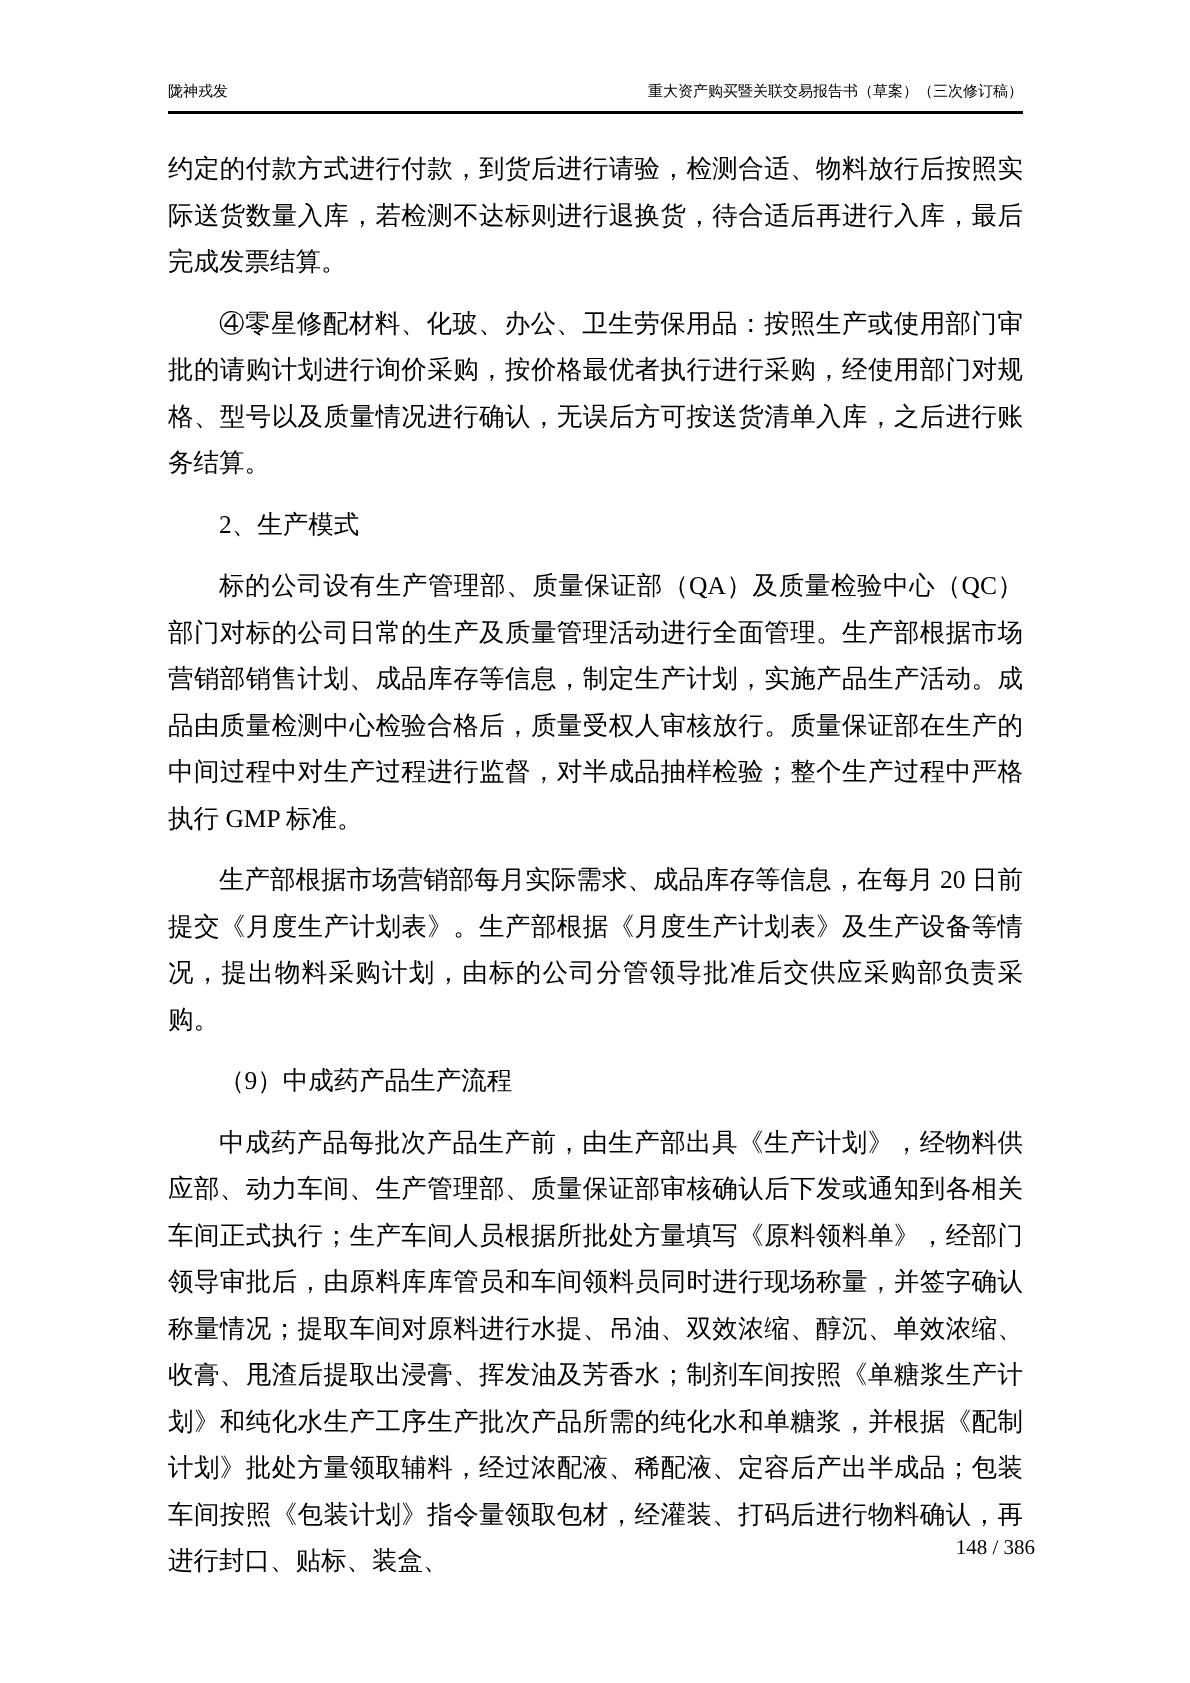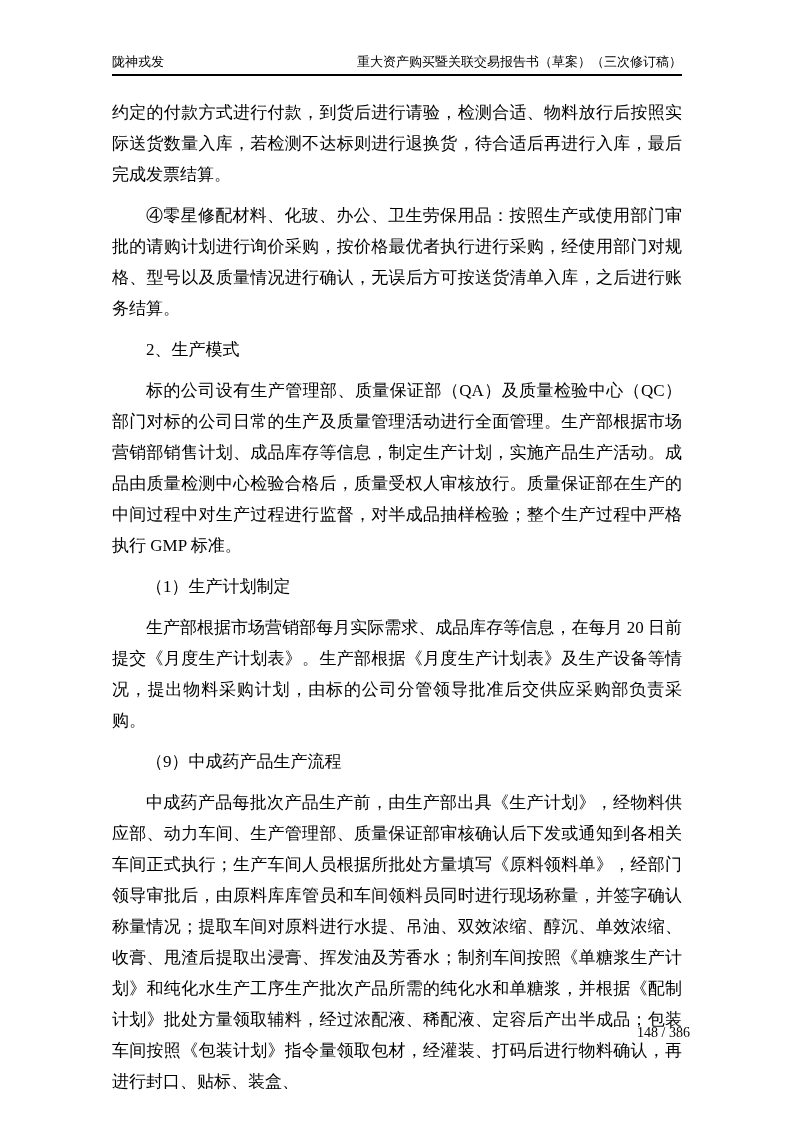--- a/index.html
+++ b/index.html
@@ -17,21 +17,21 @@
     color: #000000;
   }
   .page-header {
     position: absolute;
     top: 53px;
     left: 112px;
     width: 570px;
     display: flex;
     justify-content: space-between;
     align-items: flex-start;
-    font-size: 13px;
+    font-size: 10px;
     line-height: 18px;
     padding-bottom: 3px;
     border-bottom: 2px solid #000000;
   }
   .page-body {
     position: absolute;
     top: 97px;
     left: 112px;
     width: 570px;
     font-size: 17px;
@@ -64,21 +64,20 @@
   <div class="page-header">
     <span>陇神戎发</span>
     <span>重大资产购买暨关联交易报告书（草案）（三次修订稿）</span>
   </div>
 
   <div class="page-body">
     <p>约定的付款方式进行付款，到货后进行请验，检测合适、物料放行后按照实际送货数量入库，若检测不达标则进行退换货，待合适后再进行入库，最后完成发票结算。</p>
     <p class="para-indent">④零星修配材料、化玻、办公、卫生劳保用品：按照生产或使用部门审批的请购计划进行询价采购，按价格最优者执行进行采购，经使用部门对规格、型号以及质量情况进行确认，无误后方可按送货清单入库，之后进行账务结算。</p>
     <p class="para-indent">2、生产模式</p>
     <p class="para-indent">标的公司设有生产管理部、质量保证部（QA）及质量检验中心（QC）部门对标的公司日常的生产及质量管理活动进行全面管理。生产部根据市场营销部销售计划、成品库存等信息，制定生产计划，实施产品生产活动。成品由质量检测中心检验合格后，质量受权人审核放行。质量保证部在生产的中间过程中对生产过程进行监督，对半成品抽样检验；整个生产过程中严格执行 GMP 标准。</p>
-    <p class="para-indent">（1）生产计划制定</p>
     <p class="para-indent">生产部根据市场营销部每月实际需求、成品库存等信息，在每月 20 日前提交《月度生产计划表》。生产部根据《月度生产计划表》及生产设备等情况，提出物料采购计划，由标的公司分管领导批准后交供应采购部负责采购。</p>
     <p class="para-indent">（9）中成药产品生产流程</p>
     <p class="para-indent">中成药产品每批次产品生产前，由生产部出具《生产计划》，经物料供应部、动力车间、生产管理部、质量保证部审核确认后下发或通知到各相关车间正式执行；生产车间人员根据所批处方量填写《原料领料单》，经部门领导审批后，由原料库库管员和车间领料员同时进行现场称量，并签字确认称量情况；提取车间对原料进行水提、吊油、双效浓缩、醇沉、单效浓缩、收膏、甩渣后提取出浸膏、挥发油及芳香水；制剂车间按照《单糖浆生产计划》和纯化水生产工序生产批次产品所需的纯化水和单糖浆，并根据《配制计划》批处方量领取辅料，经过浓配液、稀配液、定容后产出半成品；包装车间按照《包装计划》指令量领取包材，经灌装、打码后进行物料确认，再进行封口、贴标、装盒、</p>
   </div>
 
   <div class="page-footer">
     <span>148 / 386</span>
   </div>
 
 </div>

